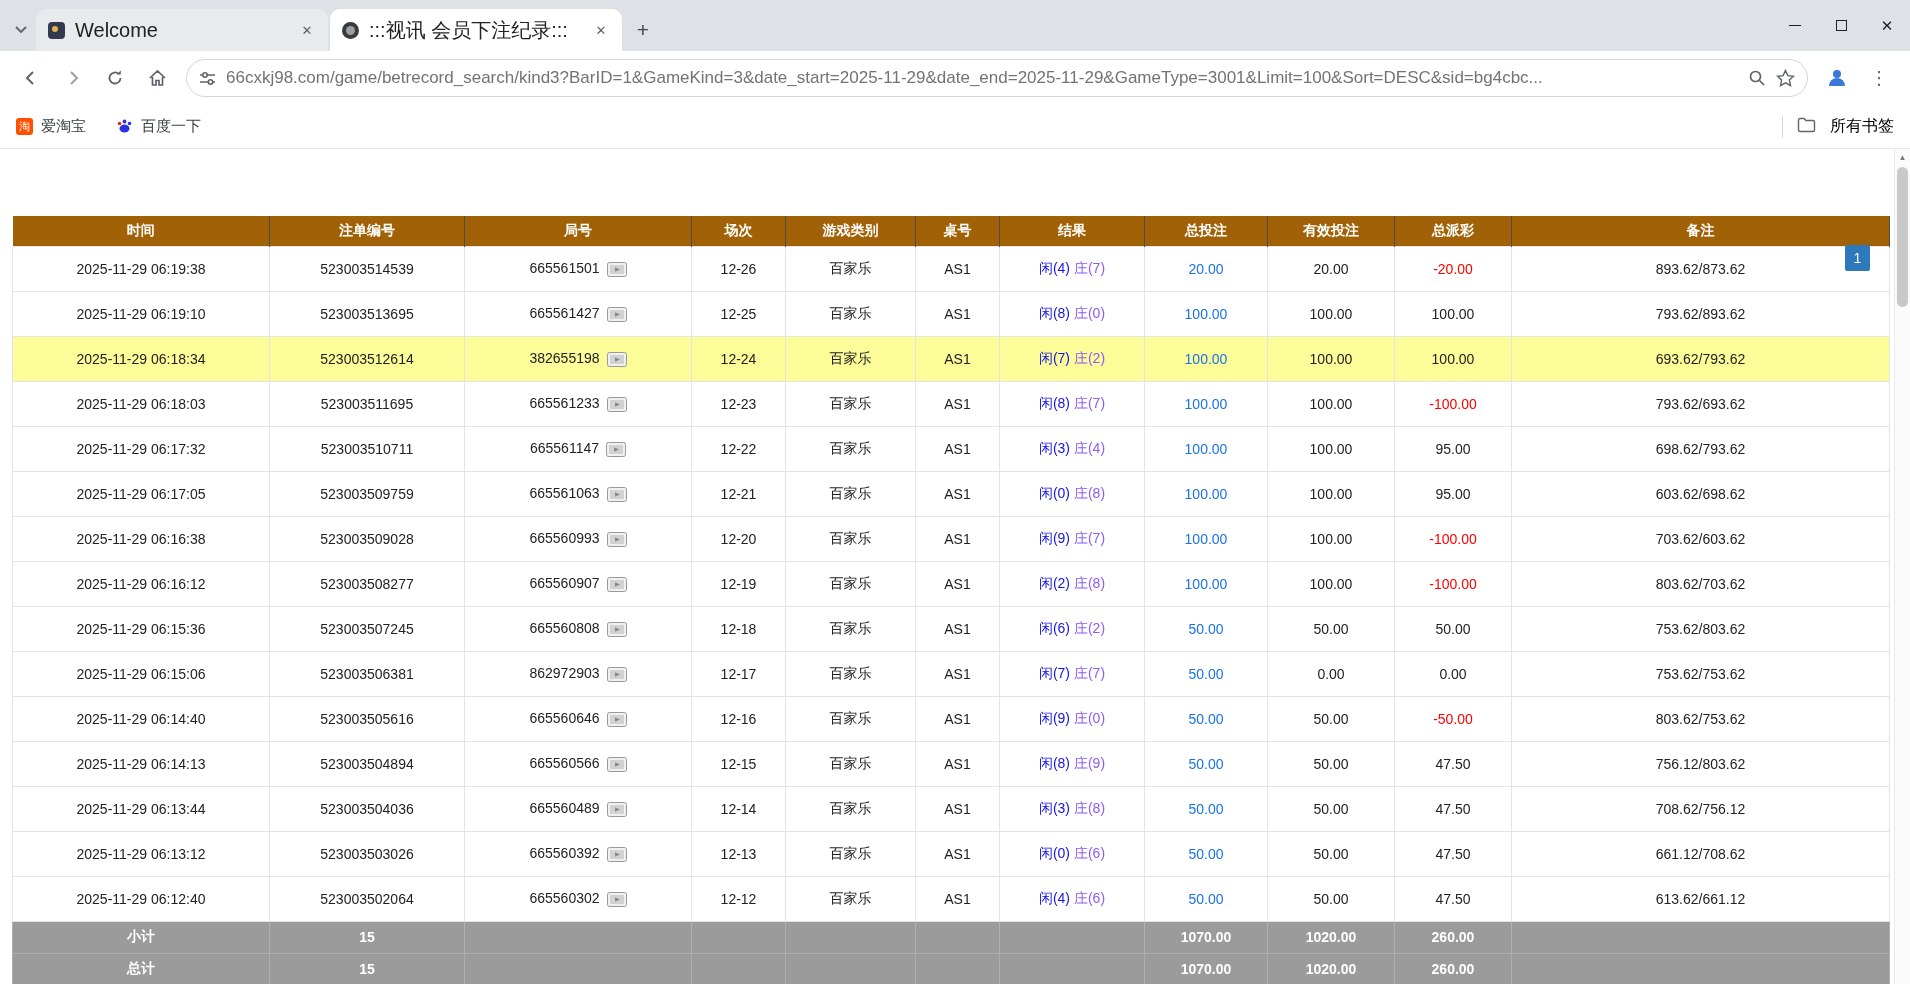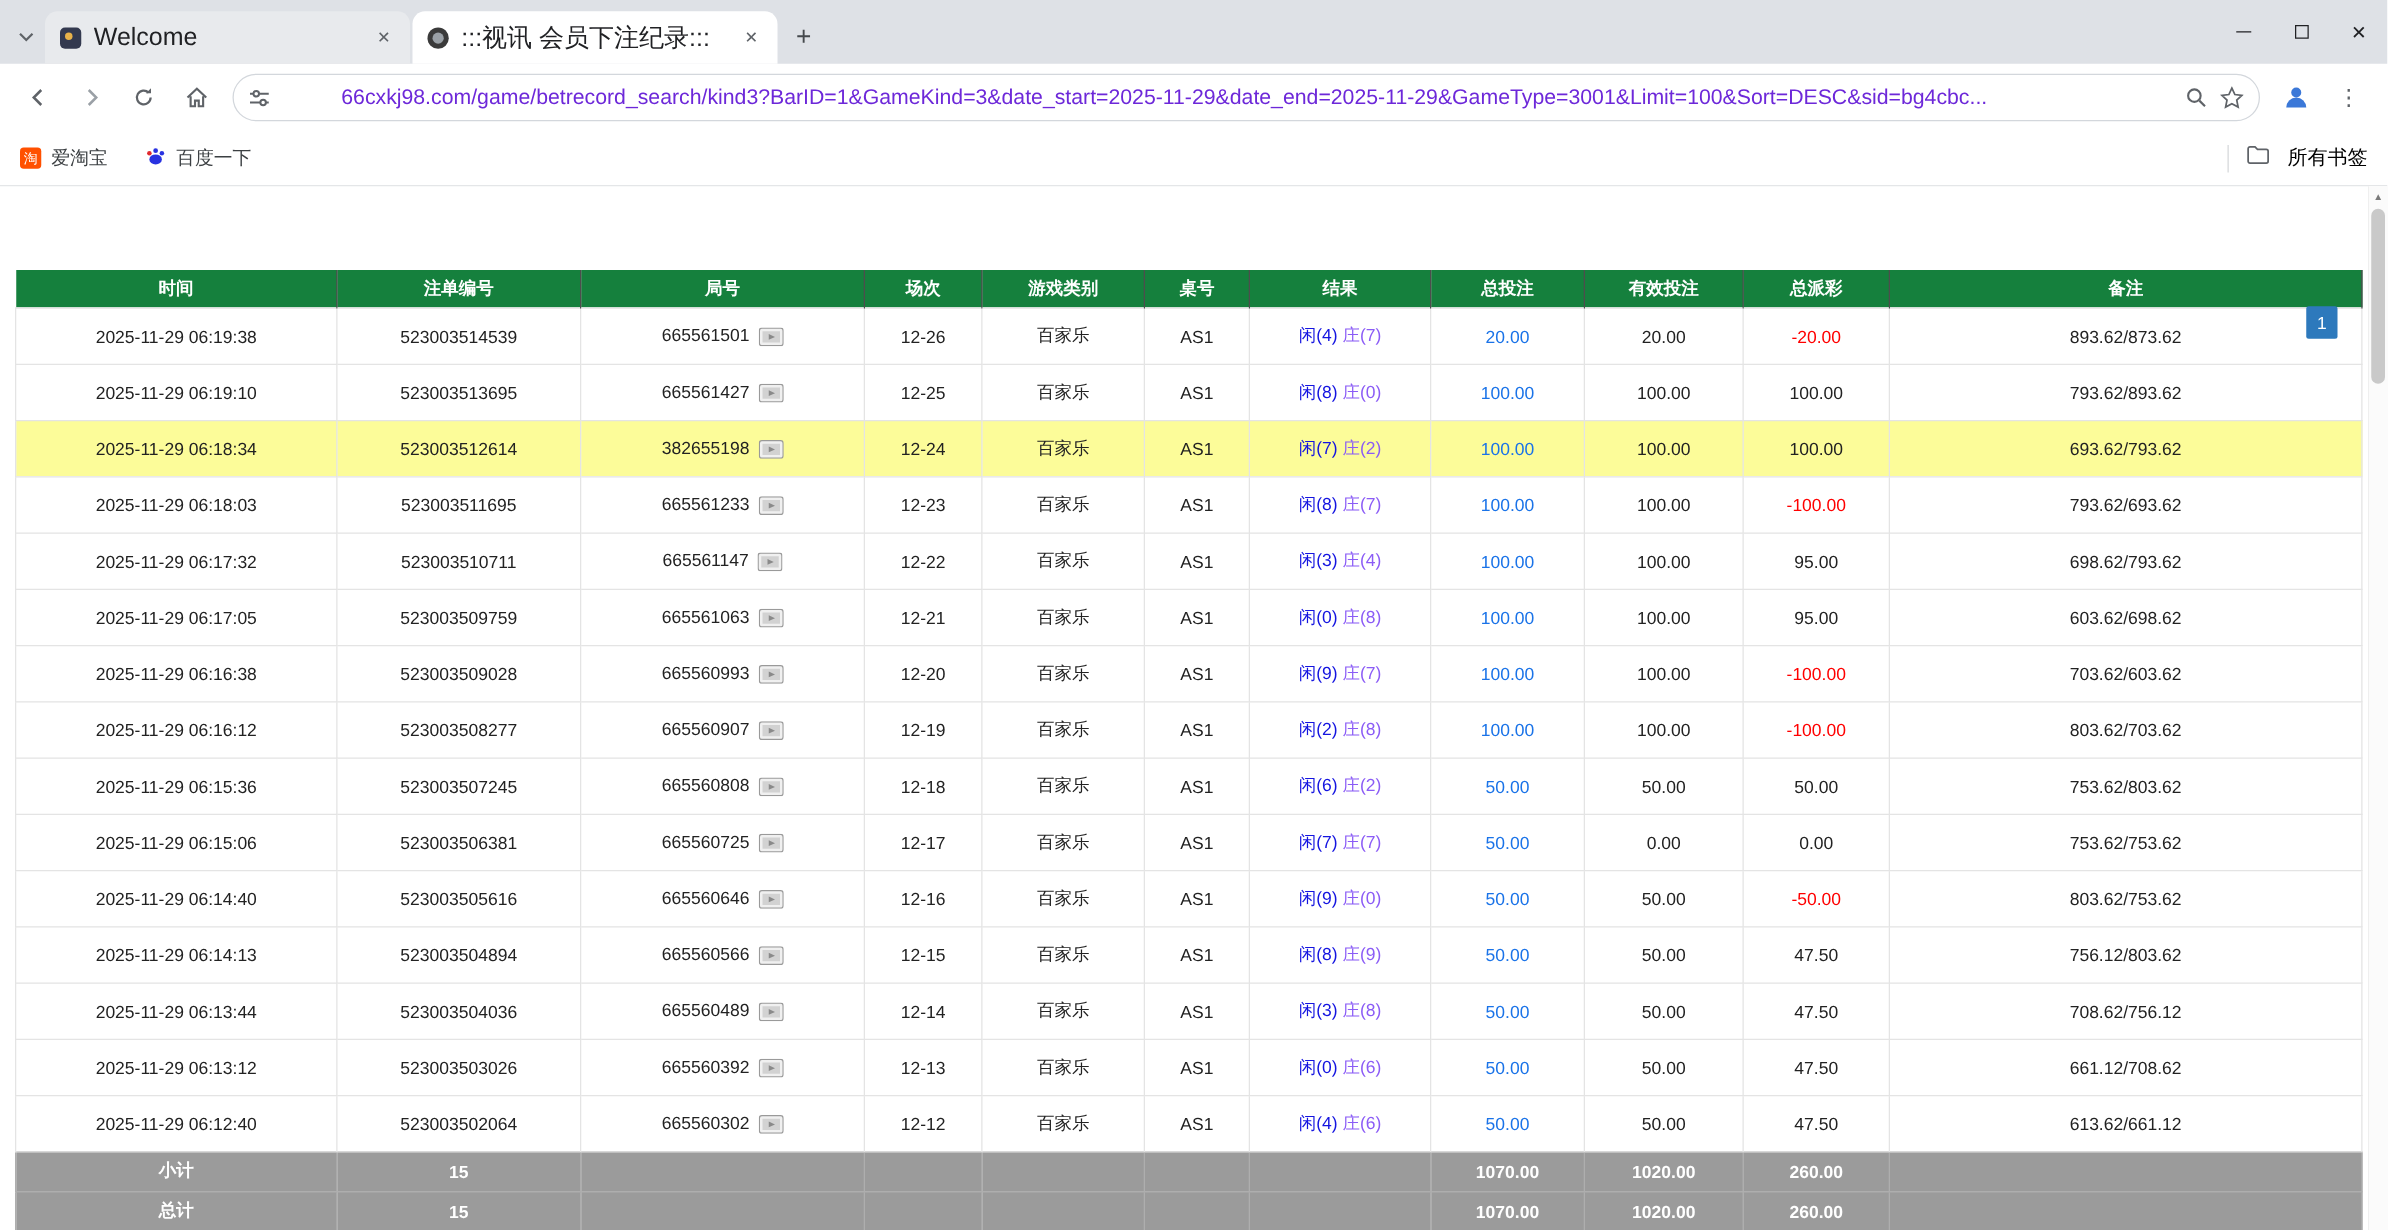--- a/index.html
+++ b/index.html
@@ -34,42 +34,42 @@
   .win-min-glyph { width:12px; height:1px; background:#202124; display:block; }
   .win-max-glyph { width:11px; height:11px; border:1px solid #202124; display:block; }
   .win-close-glyph { font-size:15px; }
 
   .toolbar { height:54px; background:#fff; display:flex; align-items:center; padding:0 12px; gap:4px; }
   .nav-btn { width:38px; height:38px; display:flex; align-items:center; justify-content:center;
     border-radius:50%; color:#5f6368; font-size:21px; flex:0 0 auto; }
   .nav-btn.disabled { color:#9aa0a6; }
   .omnibox { flex:1; height:38px; margin:0 6px; background:#fff; border:1px solid #d3d7dc;
     border-radius:19px; display:flex; align-items:center; padding:0 12px; gap:10px; min-width:0; }
-  .url-text { flex:1; font-size:17px; color:#6d28d9; white-space:nowrap; overflow:hidden;margin-left:47px; }
+  .url-text { flex:1; font-size:17px; color:#737373; white-space:nowrap; overflow:hidden; }
   .omni-icon { flex:0 0 auto; display:flex; align-items:center; }
   .toolbar-right { display:flex; align-items:center; gap:4px; flex:0 0 auto; }
   .dots { font-size:18px; color:#5f6368; letter-spacing:0; }
 
   .bookmarks-bar { height:44px; background:#fff; border-bottom:1px solid #e4e6e8; display:flex;
     align-items:center; padding:0 16px; gap:30px; }
   .bm-item { display:flex; align-items:center; gap:8px; font-size:15px; color:#3c4043; }
   .bm-ico-taobao { width:17px; height:17px; background:#ff5000; border-radius:3px; color:#fff;
     font-size:11px; display:flex; align-items:center; justify-content:center; }
   .bm-right { margin-left:auto; display:flex; align-items:center; gap:14px;padding-left:25px; }
   .bm-divider { width:1px; height:22px; background:#d5d7da; }
 
   
   .content { position:relative; height:835px; background:#fff; }
   .pager { position:absolute; top:29px; right:40px; }
   .page-btn { min-width:25px; height:26px; background:#2d79bc; color:#fff; font-size:14px;
     display:flex; align-items:center; justify-content:center; border-radius:2px; padding:0 6px; }
 
   table.records { border-collapse:collapse; table-layout:fixed; width:1878px;
     margin:67px 20px 0 12px; font-size:14px; }
-  thead th { background:#15803d; color:#fff; height:30px; font-weight:bold; font-size:14px;
+  thead th { background:#a16207; color:#fff; height:30px; font-weight:bold; font-size:14px;
     border-right:1px solid #4d4d4d; }
   tbody td { height:45px; text-align:center; border:1px solid #e4e4e4; color:#222;
     background:#fff; }
   tbody tr.highlight td { background:#fcfc99;margin-top:31px; }
   .round-cell span.num { margin-right:7px; }
   .cam svg { vertical-align:middle; }
   .player { color:#1414e0; }
   .banker { color:#8b5cf6; }
   .bet-link { color:#1a73e8; cursor:pointer; }
   .neg { color:#ff0000; }
@@ -386,21 +386,21 @@
           <td>AS1</td>
           <td><span class="player">闲(6)</span> <span class="banker">庄(2)</span></td>
           <td><span class="bet-link">50.00</span></td>
           <td>50.00</td>
           <td>50.00</td>
           <td>753.62/803.62</td>
         </tr>
         <tr>
           <td>2025-11-29 06:15:06</td>
           <td>523003506381</td>
-          <td class="round-cell"><span class="num">665560725</span><span class="cam"><svg width="20" height="15" viewBox="0 0 20 15">
+          <td class="round-cell"><span class="num">862972903</span><span class="cam"><svg width="20" height="15" viewBox="0 0 20 15">
                 <rect x="0.5" y="0.5" width="19" height="14" rx="2" fill="#f0f0f0" stroke="#9a9a9a"></rect>
                 <rect x="3" y="3" width="14" height="9" fill="#d2d2d2"></rect>
                 <path d="M8 5.2 L13 7.5 L8 9.8 Z" fill="#8a8a8a"></path>
               </svg></span></td>
           <td>12-17</td>
           <td>百家乐</td>
           <td>AS1</td>
           <td><span class="player">闲(7)</span> <span class="banker">庄(7)</span></td>
           <td><span class="bet-link">50.00</span></td>
           <td>0.00</td>

